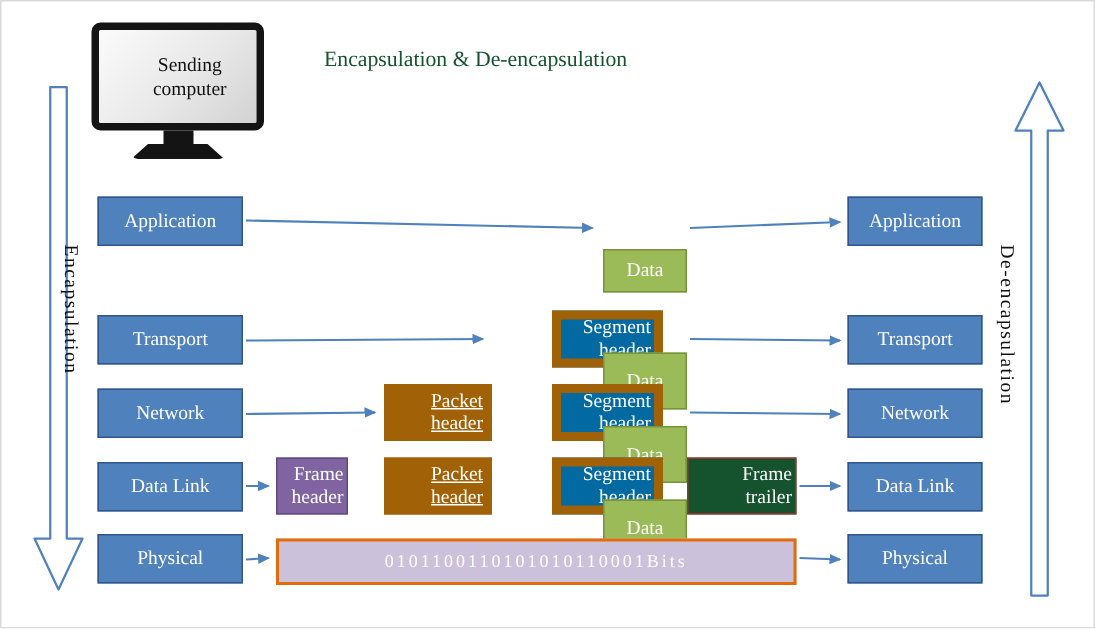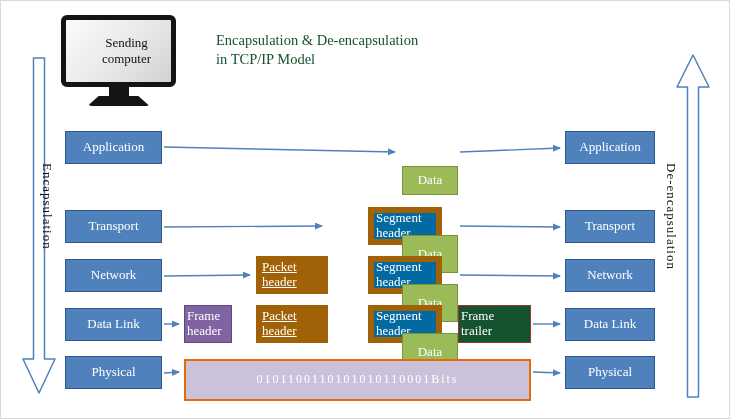--- a/index.html
+++ b/index.html
@@ -19,21 +19,21 @@
     background:linear-gradient(135deg,#fbfbfb 0%,#e8e8e8 55%,#d2d2d2 100%);
     display:flex; align-items:center; justify-content:center;padding-left:16px;
   }
   .monitor-label { width:72px; text-align:center; font-size:13px; color:#111; line-height:1.2; }
   .monitor-neck { width:20px; height:9px; background:#141414; margin:0 auto; }
   .monitor-base { width:62px; height:10px; background:#141414; margin:0 auto;
     clip-path:polygon(18% 0,82% 0,100% 100%,0 100%); border-radius:0 0 4px 4px; }
   
   .box {
     position:absolute; box-sizing:border-box; display:flex; align-items:center; justify-content:center;
-    color:#ffffff; font-size:13px; text-align:left; line-height:1.12; padding:1px 2px;
+    color:#ffffff; font-size:13px; text-align:right; line-height:1.12; padding:1px 2px;
   }
   .layer-left  { width:97px; height:33px; background:#4f81bd; border:1px solid #30568c; }
   .layer-right { width:90px; height:33px; background:#4f81bd; border:1px solid #30568c; }
   .pdu-data    { background:#9bbb59; border:1px solid #77933c;margin-top:28px; }
   .pdu-seg     { background:#0369a1; border:6px solid #a16207;margin-left:40px; }
   .pdu-pkt     { background:#a16207; border:4px solid #a16207;text-decoration:underline; }
   .pdu-frh     { background:#8064a2; border:1px solid #5f497a; }
   .pdu-frt     { background:#14532d; border:1px solid #943634; }
   .pdu-bits    { background:#ccc1da; border:2px solid #e36c0a; color:#ffffff;
                  font-size:12px; letter-spacing:2px; }
@@ -42,21 +42,20 @@
   .arrows, .bigarrow { position:absolute; left:0; top:0; }
   svg { display:block; }
 </style>
 </head>
 <body>
 
 <div id="stage">
 
   <div class="title">
     <div>Encapsulation &amp; De-encapsulation</div>
-    <div>in TCP/IP Model</div>
   </div>
 
   <div class="monitor" style="left:60px; top:14px;">
     <div class="monitor-screen">
       <div class="monitor-label">Sending computer</div>
     </div>
     <div class="monitor-neck"></div>
     <div class="monitor-base"></div>
   </div>
 
@@ -91,21 +90,21 @@
   <div class="box pdu-pkt" style="left:255px; top:255px; width:72px; height:38px;">Packet header</div>
   <div class="box pdu-seg" style="left:327px; top:255px; width:74px; height:38px;">Segment header</div>
   <div class="box pdu-data" style="left:401px; top:255px; width:56px; height:38px;">Data</div>
 
   <div class="box pdu-frh" style="left:183px; top:304px; width:48px; height:38px;">Frame header</div>
   <div class="box pdu-pkt" style="left:255px; top:304px; width:72px; height:38px;">Packet header</div>
   <div class="box pdu-seg" style="left:327px; top:304px; width:74px; height:38px;">Segment header</div>
   <div class="box pdu-data" style="left:401px; top:304px; width:56px; height:38px;">Data</div>
   <div class="box pdu-frt" style="left:457px; top:304px; width:73px; height:38px;">Frame trailer</div>
 
-  <div class="box pdu-bits" style="left:183px; top:358px; width:347px; height:42px;">0101100110101010110001Bits</div>
+  <div class="box pdu-bits" style="left:183px; top:358px; width:347px; height:31px;">0101100110101010110001Bits</div>
 
   <svg class="arrows" width="730" height="419">
     <defs>
       <marker id="ah" markerWidth="9" markerHeight="8" refX="7" refY="3.5" orient="auto" markerUnits="userSpaceOnUse">
         <path d="M0,0 L8,3.5 L0,7 Z" fill="#4f81bd"></path>
       </marker>
     </defs>
     <g stroke="#4f81bd" stroke-width="1.4">
       <line x1="163" y1="146" x2="394" y2="151" marker-end="url(#ah)"></line>
       <line x1="459" y1="151" x2="559" y2="147" marker-end="url(#ah)"></line>

